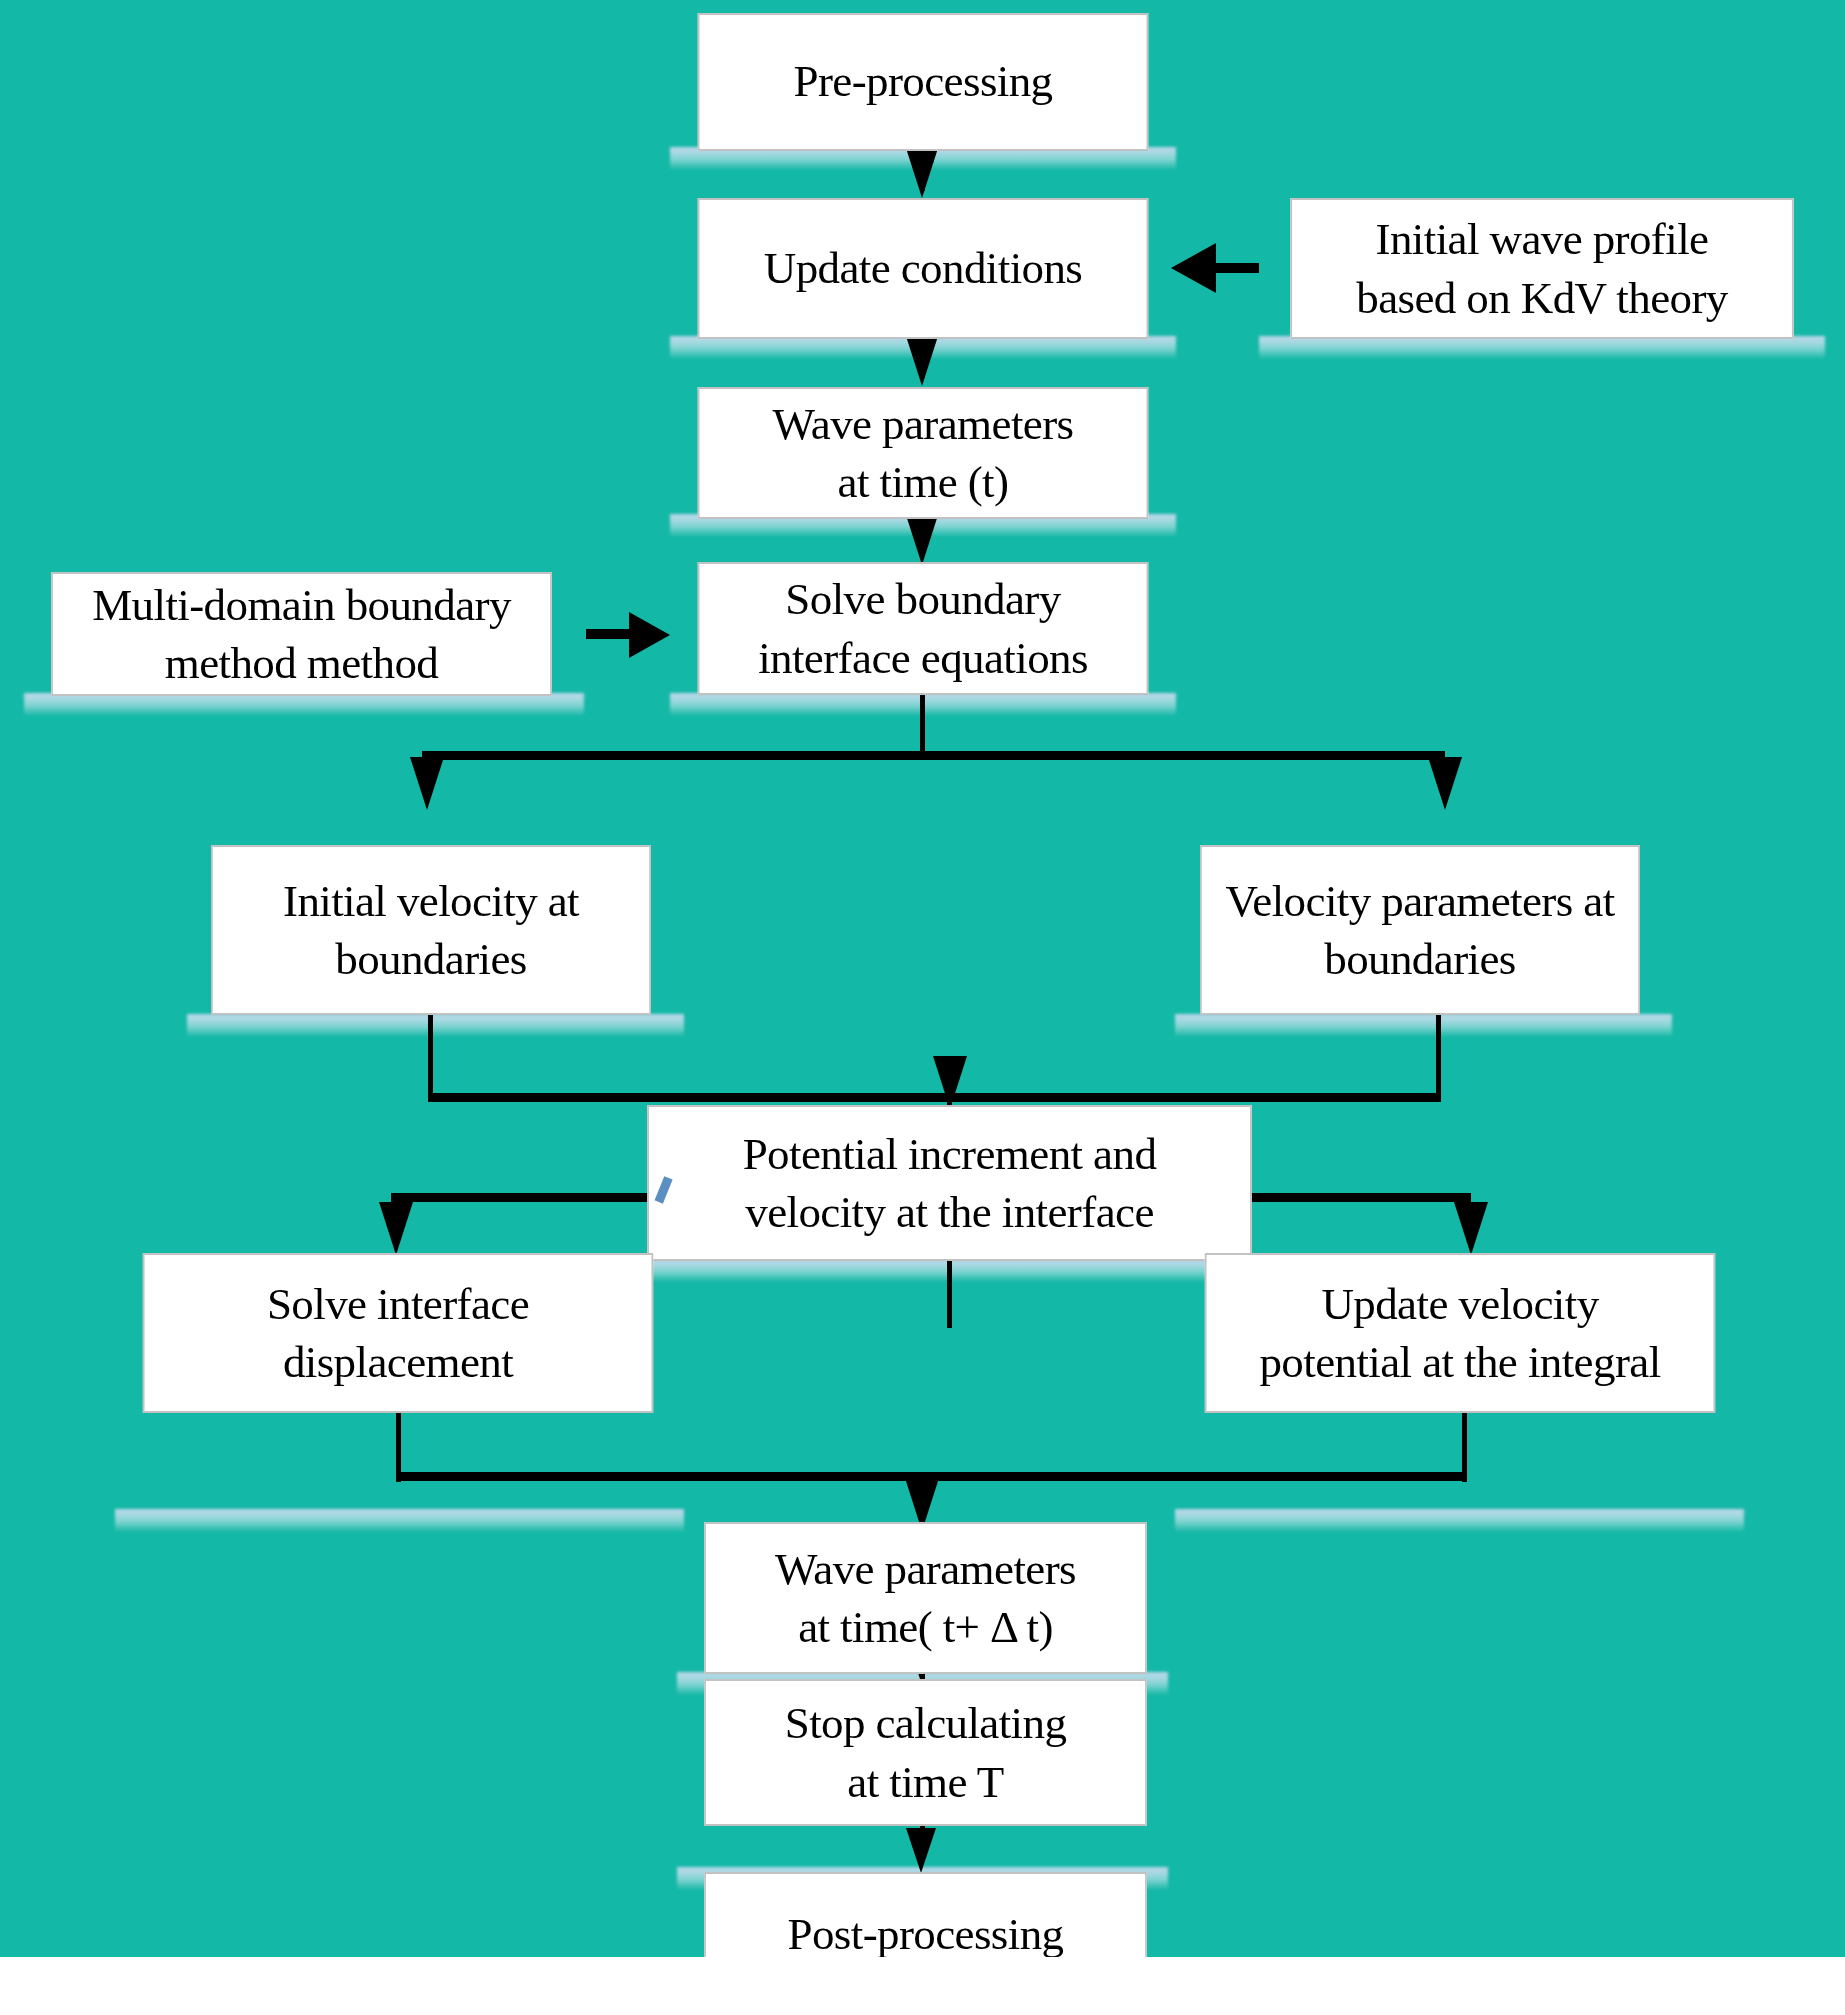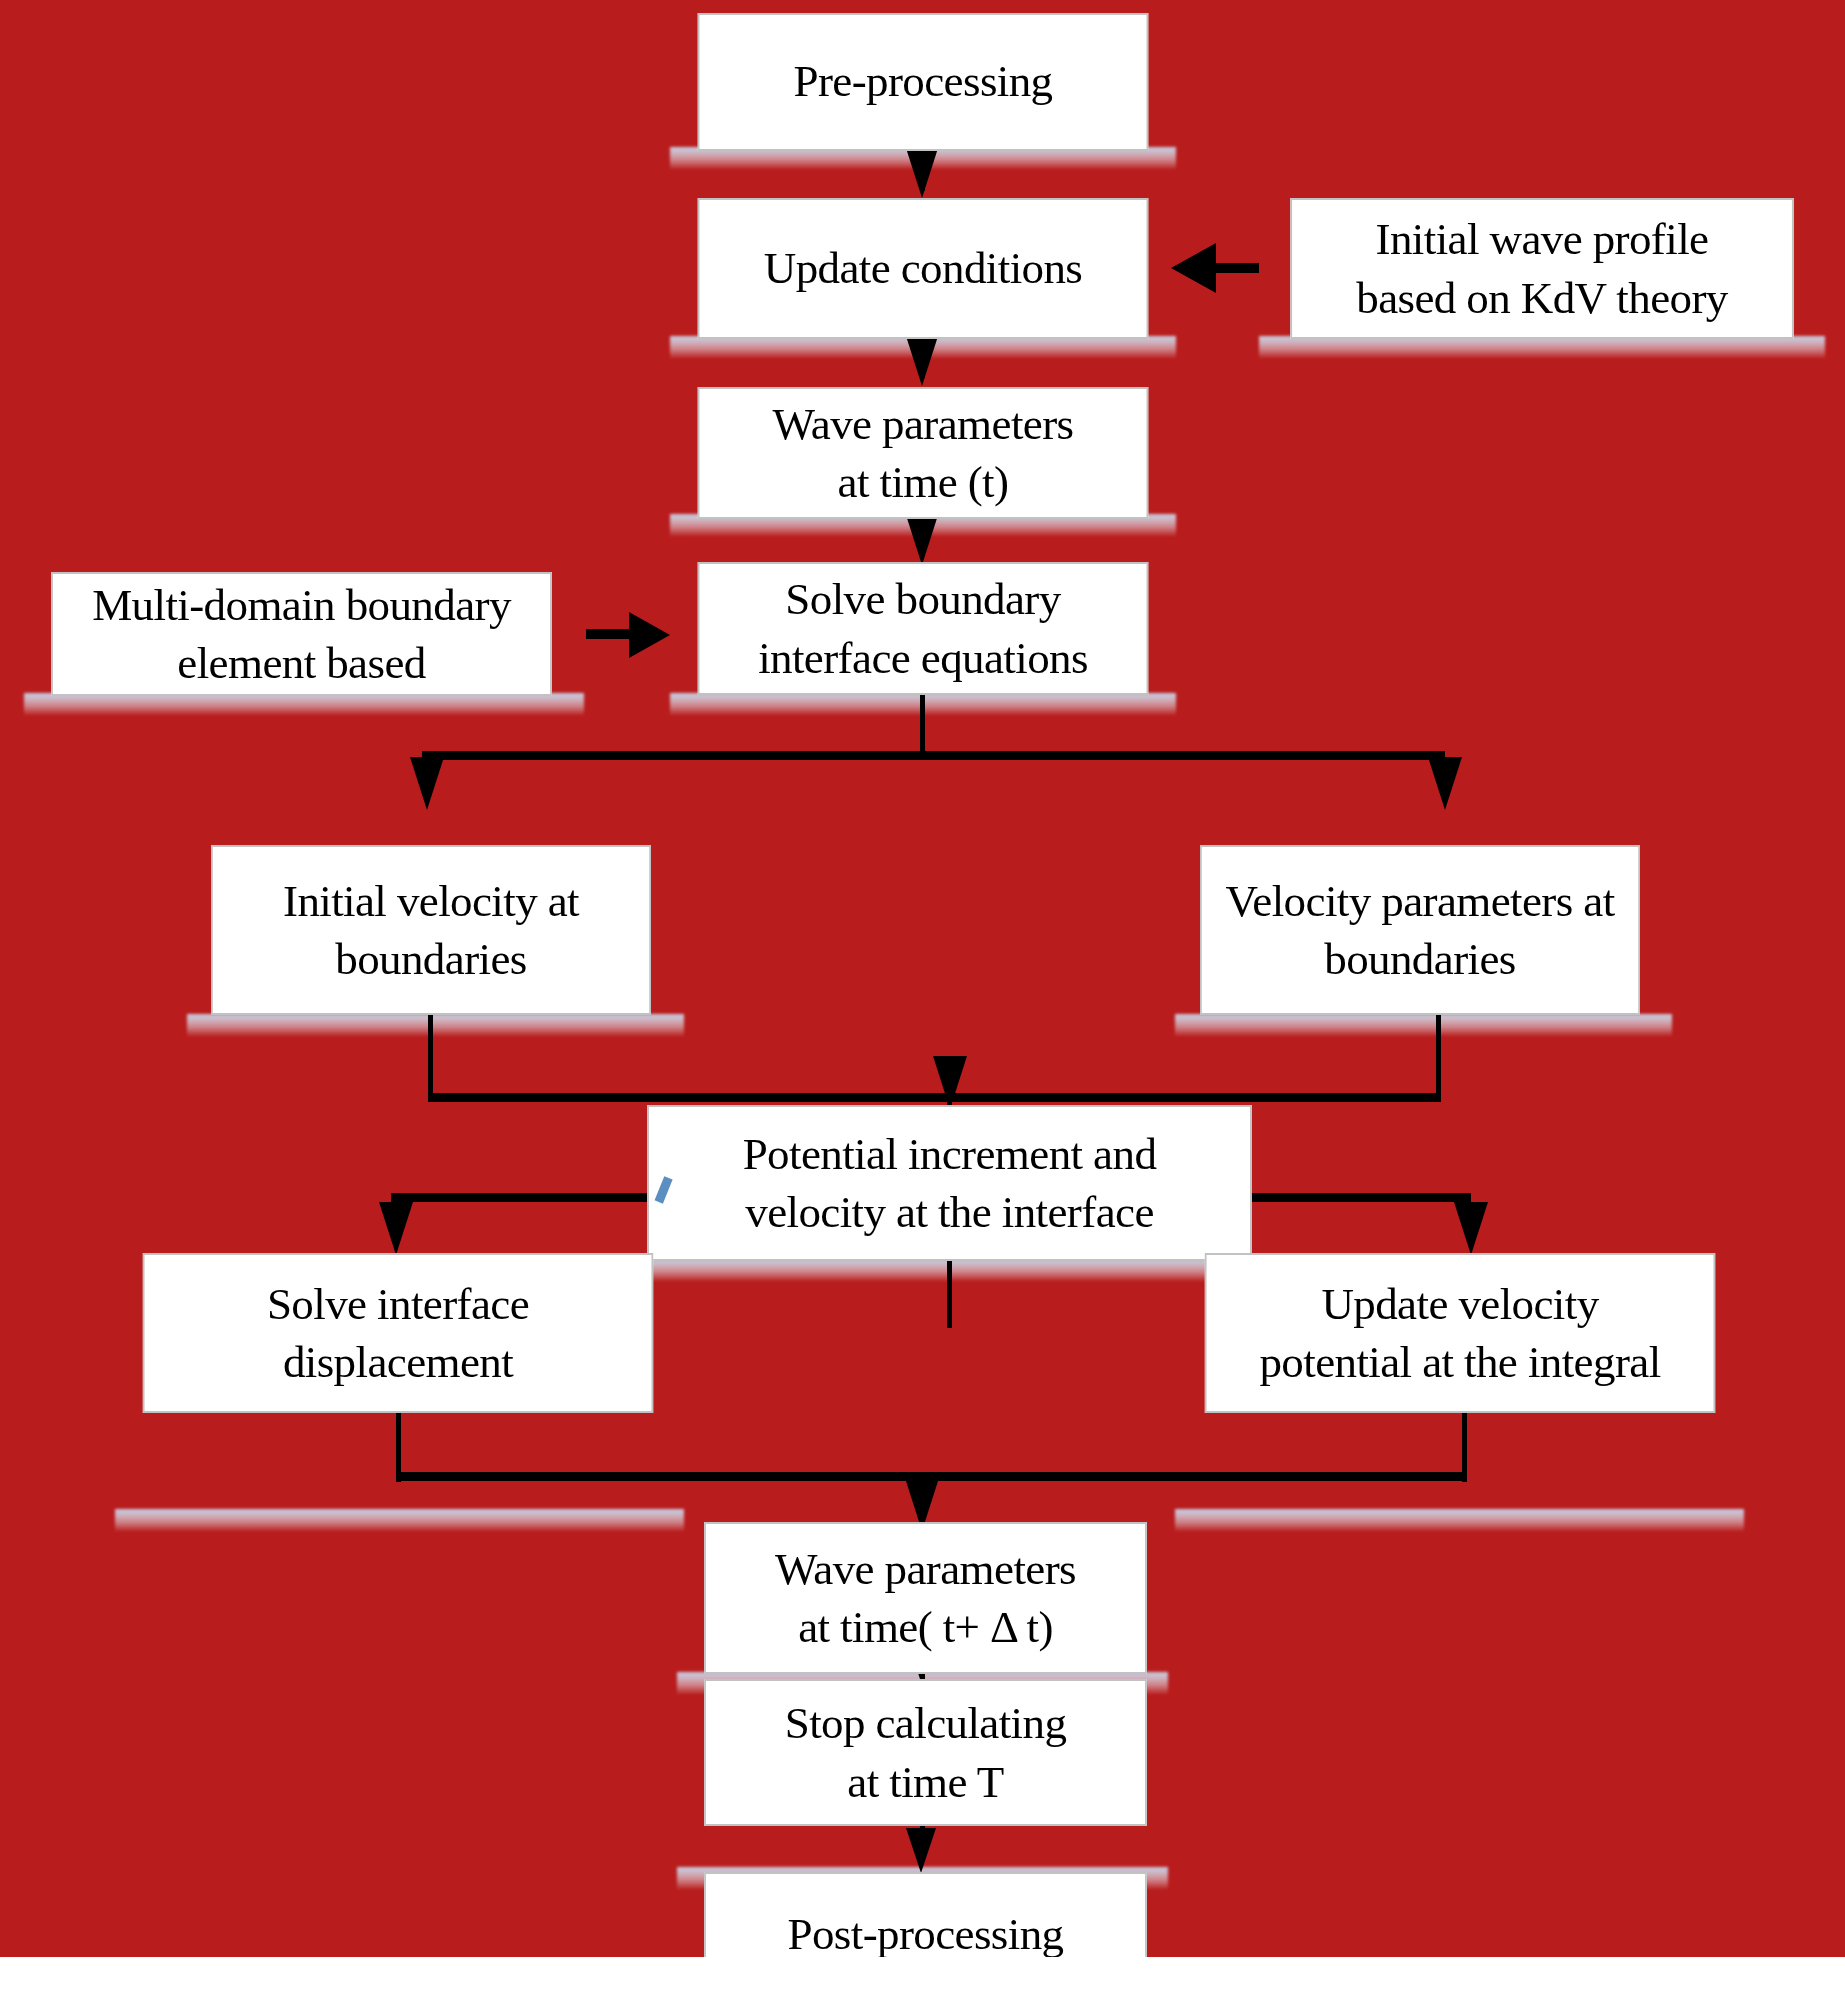--- a/index.html
+++ b/index.html
@@ -3,21 +3,21 @@
 <meta charset="utf-8">
 <style>
   html, body {
     margin: 0; padding: 0;
     background: #ffffff;
   }
   #canvas {
     position: relative;
     width: 1845px;
     height: 1957px;
-    background: #b91c1c;
+    background: #14b8a6;
     overflow: hidden;
     font-family: "Liberation Serif", "DejaVu Serif", serif;
   }
 
   
   .box {
     position: absolute;
     box-sizing: border-box;
     background: #ffffff;
     border: 2.9px solid #c2c2c2;
@@ -146,21 +146,21 @@
   <div class="box" style="left:667px;top:387px;width:512px;height:132px;">
     <span class="txt">Wave parameters
 at time (t)</span>
   </div>
 
   <div class="vline" style="left:920px;top:517px;height:39px;"></div>
   <div class="arrow-down" style="left:905px;top:512px;"></div>
 
   <div class="box" style="left:17px;top:572px;width:569px;height:124px;">
     <span class="txt">Multi-domain boundary
-element based</span>
+method method</span>
   </div>
 
   <div class="hline" style="left:586px;top:629px;width:45px;height:10.3px;"></div>
   <div class="arrow-right" style="left:629px;top:612px;"></div>
 
   <div class="box" style="left:667px;top:562px;width:512px;height:133px;">
     <span class="txt">Solve boundary
 interface equations</span>
   </div>
 

